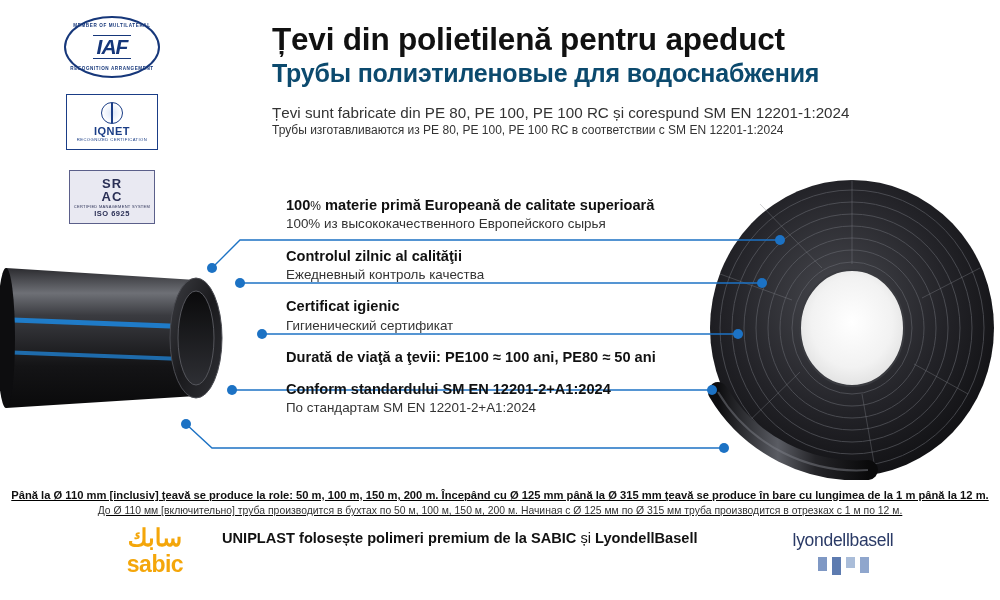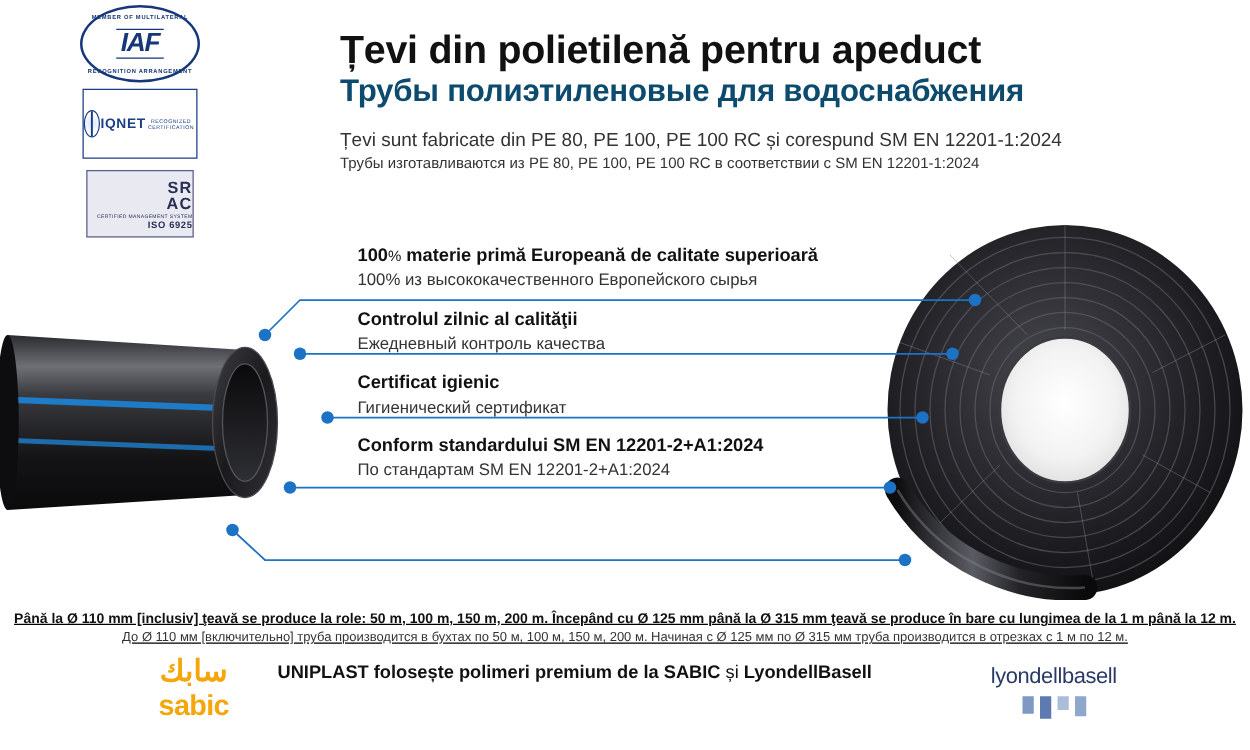--- a/index.html
+++ b/index.html
@@ -12,26 +12,26 @@
   }
   #page {
     position: relative;
     width: 1000px; height: 600px;
     background: #ffffff;
   }
 
   
   .cert-stack {
     position: absolute;
-    left: 52px; top: 6px;
+    left: 52px; top: 18px;
     width: 120px;
     display: flex;
     flex-direction: column;
     align-items: center;
-    gap: 6px;
+    gap: 17px;
   }
   .cert-badge {
     position: relative;
     width: 96px; height: 58px;
     display: flex; align-items: center; justify-content: center;
   }
   .cert-iaf {
     width: 108px; height: 62px;
     border-radius: 50%;
     border: 2px solid #16377a;
@@ -57,38 +57,38 @@
     letter-spacing: -1px;
     border-top: 1.5px solid #16377a;
     border-bottom: 1.5px solid #16377a;
     padding: 0 4px;
     line-height: 1.05;
   }
   .cert-iqnet {
     width: 92px; height: 56px;
     border: 1.5px solid #1a3d86;
     background: #fff;
-    display: flex; flex-direction: row; align-items: center; justify-content: center;
+    display: flex; flex-direction: column; align-items: center; justify-content: center;
     color: #1a3d86;
   }
   .cert-iqnet .globe {
     width: 22px; height: 22px; border-radius: 50%;
     border: 1.2px solid #1a3d86;
     background:
       linear-gradient(to right, transparent 46%, #1a3d86 46%, #1a3d86 54%, transparent 54%),
       radial-gradient(circle, #dce6f7 0%, #ffffff 70%);
     margin-bottom: 1px;
   }
   .cert-iqnet .nm { font-size: 11px; font-weight: bold; letter-spacing: .5px; }
   .cert-iqnet .sub { font-size: 4.2px; letter-spacing: .4px; text-align:center; line-height:1.25; }
   .cert-srac {
     width: 86px; height: 54px;
     border: 1.5px solid #5b5f8a;
     background: #e9e9f2;
-    display: flex; flex-direction: column; align-items: flex-end; justify-content: center;
+    display: flex; flex-direction: column; align-items: center; justify-content: center;
     color: #2a2f55;
   }
   .cert-srac .l1 { font-size: 13px; font-weight: bold; letter-spacing: 1px; line-height: 1; }
   .cert-srac .l2 { font-size: 13px; font-weight: bold; letter-spacing: 1px; line-height: 1; }
   .cert-srac .l3 { font-size: 4px; letter-spacing: .3px; margin-top: 1px; }
   .cert-srac .l4 { font-size: 7.5px; font-weight: bold; letter-spacing: .5px; }
 
   
   .header { position: absolute; left: 272px; top: 22px; right: 8px; }
   .title-ro {
@@ -340,20 +340,21 @@
       <div class="feat-ro">Controlul zilnic al calităţii</div>
       <div class="feat-ru">Ежедневный контроль качества</div>
     </div>
 
     <div class="feature">
       <div class="feat-ro">Certificat igienic</div>
       <div class="feat-ru">Гигиенический сертификат</div>
     </div>
 
     <div class="feature">
+      <div class="feat-ro">Durată de viaţă a ţevii: PE100 ≈ 100 ani, PE80 ≈ 50 ani</div>
     </div>
 
     <div class="feature">
       <div class="feat-ro">Conform standardului SM EN 12201-2+A1:2024</div>
       <div class="feat-ru">По стандартам SM EN 12201-2+A1:2024</div>
     </div>
 
   </div>
 
   <div class="footnote">

